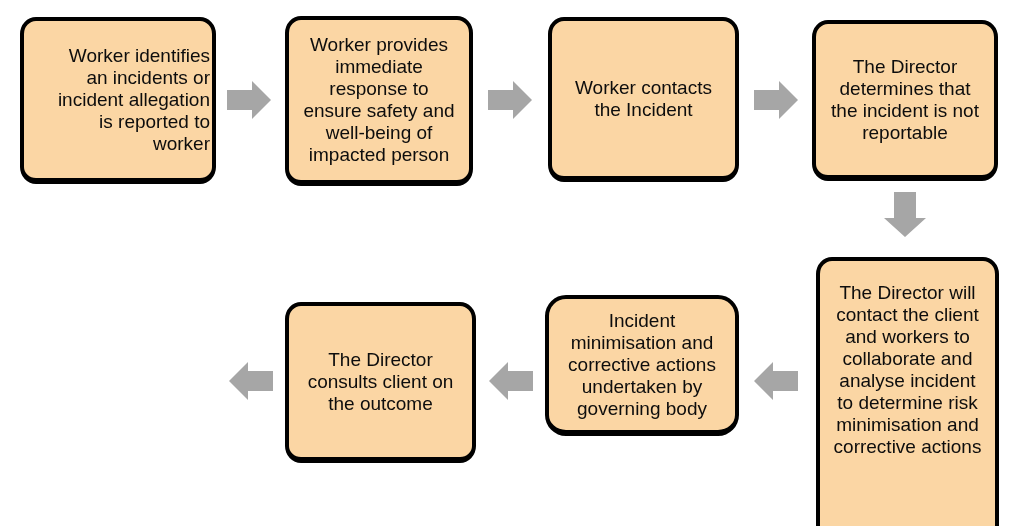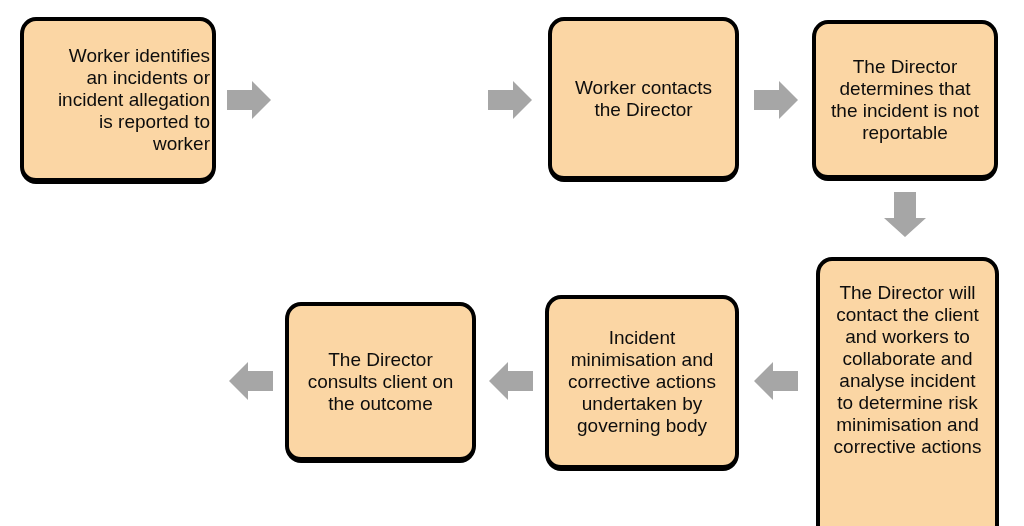--- a/index.html
+++ b/index.html
@@ -44,21 +44,21 @@
   }
   
   .b1 { left: 20px;  top: 17px;  width: 196px; height: 167px; text-align: right; }
   .b2 { left: 285px; top: 16px;  width: 188px; height: 170px; }
   .b3 { left: 548px; top: 17px;  width: 191px; height: 165px; }
   .b4 { left: 812px; top: 20px;  width: 186px; height: 161px; }
   
   .b5 { left: 816px; top: 257px; width: 183px; height: 290px;
         align-items: flex-start; padding-top: 21px; }
   
-  .b6 { left: 545px; top: 295px; width: 194px; height: 176px; }
+  .b6 { left: 545px; top: 295px; width: 194px; height: 141px; border-radius: 21px; }
   .b7 { left: 285px; top: 302px; width: 191px; height: 161px; }
   .b8 { left: 21px;  top: 305px; width: 195px; height: 161px; }
 
   .arrow { position: absolute; display: block; }
   .arrow polygon { fill: var(--arrow-fill); }
   .a-h { width: 44px; height: 38px; }
   .a-v { width: 42px; height: 45px; }
   .a1 { left: 227px; top: 81px; }
   .a2 { left: 488px; top: 81px; }
   .a3 { left: 754px; top: 81px; }
@@ -72,23 +72,31 @@
 
 <div class="stage">
 
   <div class="box b1">
     <div class="box-text">Worker identifies
 an incidents or
 incident allegation
 is reported to
 worker</div>
   </div>
+  <div class="box b2">
+    <div class="box-text">Worker provides
+immediate
+response to
+ensure safety and
+well-being of
+impacted person</div>
+  </div>
   <div class="box b3">
     <div class="box-text">Worker contacts
-the Director</div>
+the Incident</div>
   </div>
   <div class="box b4">
     <div class="box-text">The Director
 determines that
 the incident is not
 reportable</div>
   </div>
   <div class="box b5">
     <div class="box-text">The Director will
 contact the client

